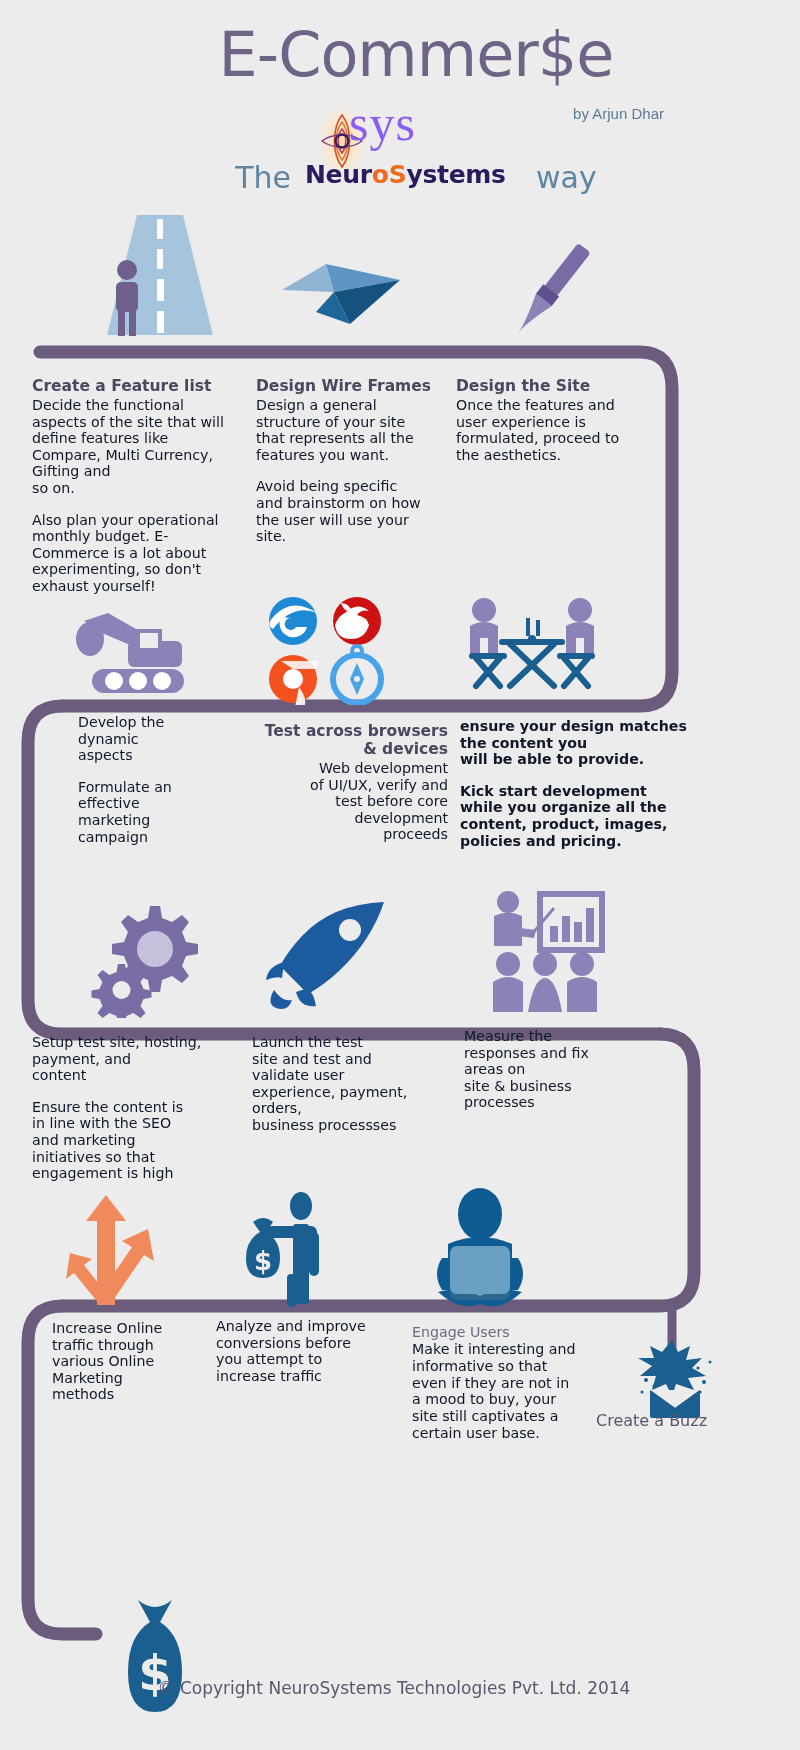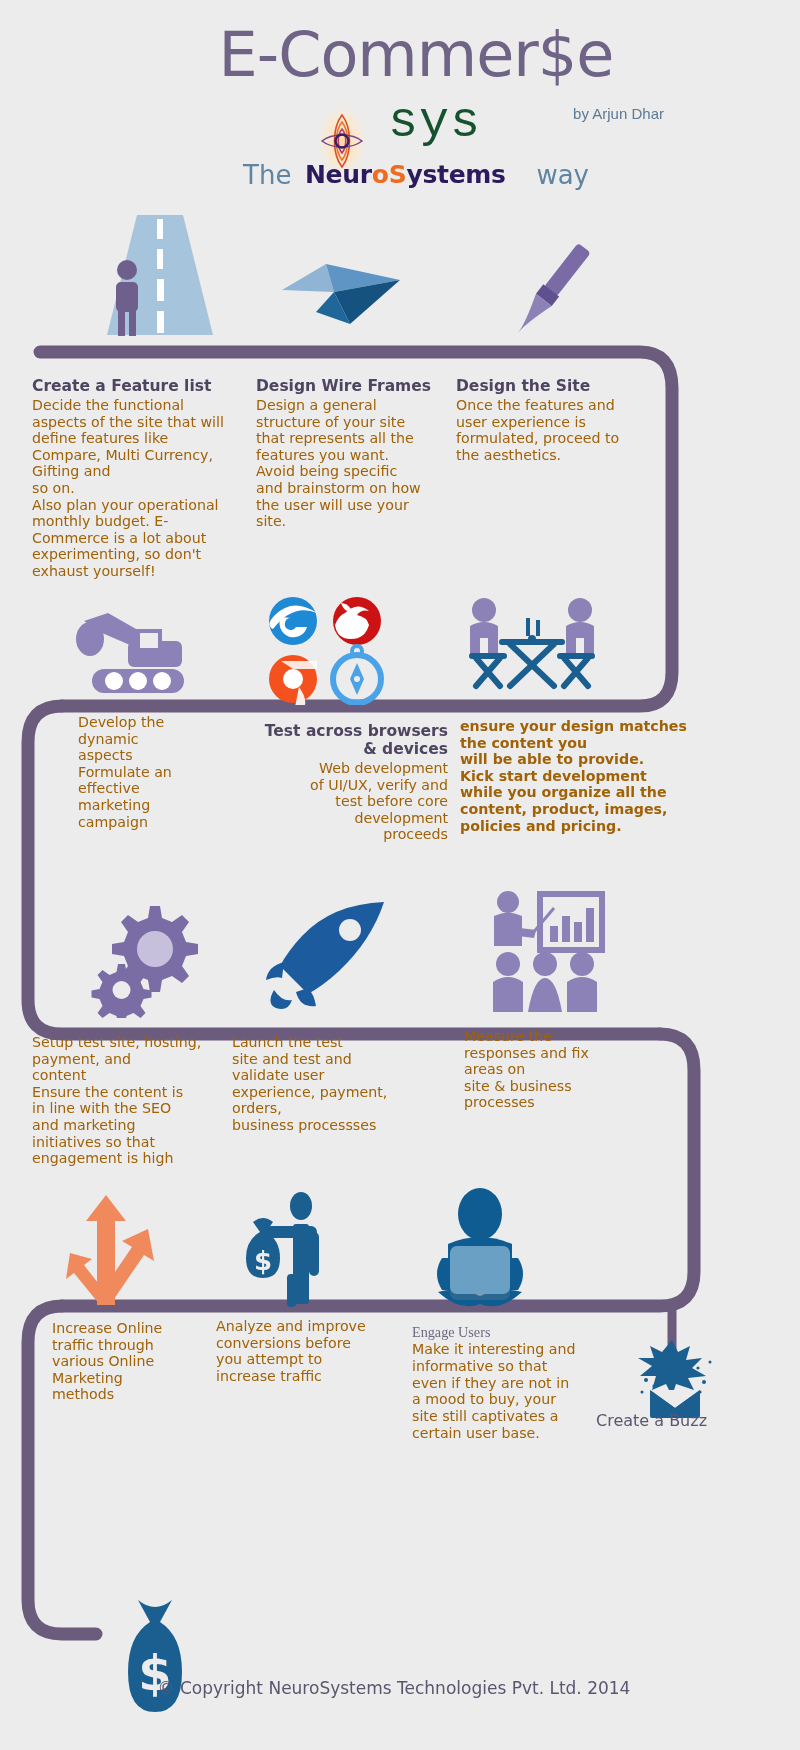--- a/index.html
+++ b/index.html
@@ -22,47 +22,47 @@
     color:#6f6486; font-family:"DejaVu Sans", sans-serif;
   }
   .byline {
     position:absolute; right:148px; top:105px;
     font-size:15px; color:#5b7a94; font-family:"Liberation Sans", sans-serif;
   }
   .tagline-row {
     position:absolute; left:0; top:160px; width:800px;
     display:flex; align-items:center; justify-content:center; gap:10px;
   }
-  .tag-the, .tag-way { font-size:26px; color:#5f85a3; font-family:"DejaVu Sans", sans-serif; }
+  .tag-the, .tag-way { font-size:30px; color:#5f85a3; font-family:"DejaVu Sans", sans-serif; }
   .logo-wrap { position:absolute; left:281px; top:96px; width:235px; height:100px; }
   .logo-sys {
     position:absolute; left:52px; top:-2px;
-    font-family:Liberation Mono, monospace; font-size:50px; color:#14532d; letter-spacing:1px;margin-left:39px;
+    font-family:Liberation Serif, serif; font-size:50px; color:#8b5cf6; letter-spacing:1px;
   }
   .logo-neuro {
     position:absolute; left:8px; top:64px;
     font-family:"DejaVu Sans", sans-serif; font-size:25px; font-weight:bold;
     color:#2b1a5e; letter-spacing:-0.3px; white-space:nowrap;
   }
   .logo-neuro .o1, .logo-neuro .o2 { color:#f06a20; }
 
   
   .path-svg { position:absolute; left:0; top:0; width:800px; height:1750px; pointer-events:none; }
 
   
   .block { position:absolute; }
   h3.head {
     margin:8px 0 1px 0; font-size:15.5px; font-weight:bold; color:#4e4560;
     font-family:"DejaVu Sans", sans-serif; line-height:1.16;
   }
   p.body {
-    margin:0; font-size:14.2px; line-height:1.17; color:#a16207;
+    margin:0; font-size:14.2px; line-height:1.17; color:#0f172a;
     font-family:"DejaVu Sans", sans-serif; white-space:pre-line;
   }
-  p.body + p.body { }
+  p.body + p.body { margin-top:15px; }
   .lbl-buzz {
     position:absolute; font-size:16px; color:#5c5570;
     font-family:"DejaVu Sans", sans-serif;
   }
   .copyright {
     position:absolute; left:0; top:1678px; width:788px; text-align:center;
     font-size:17px; color:#5c5570; font-family:"DejaVu Sans", sans-serif;
   }
   .icon { position:absolute; }
 </style>
@@ -328,21 +328,21 @@
 <div class="block" style="left:32px; top:1034px; width:200px;">
   <p class="body">Setup test site, hosting,
 payment, and
 content</p>
   <p class="body">Ensure the content is
 in line with the SEO
 and marketing
 initiatives so that
 engagement is high</p>
 </div>
-<div class="block" style="left:232px; top:1034px; width:200px;">
+<div class="block" style="left:252px; top:1034px; width:200px;">
   <p class="body">Launch the test
 site and test and
 validate user
 experience, payment,
 orders,
 business processses</p>
 </div>
 <div class="block" style="left:464px; top:1028px; width:200px;">
   <p class="body">Measure the
 responses and fix
@@ -389,21 +389,21 @@
 Marketing
 methods</p>
 </div>
 <div class="block" style="left:216px; top:1318px; width:190px;">
   <p class="body">Analyze and improve
 conversions before
 you attempt to
 increase traffic</p>
 </div>
 <div class="block" style="left:412px; top:1316px; width:200px;">
-  <h3 class="head" style="font-weight:normal; font-size:14.2px; color:#6e6880;font-family:Liberation Serif, serif;">Engage Users</h3>
+  <h3 class="head" style="font-weight:normal; font-size:14.2px; color:#6e6880;">Engage Users</h3>
   <p class="body">Make it interesting and
 informative so that
 even if they are not in
 a mood to buy, your
 site still captivates a
 certain user base.</p>
 </div>
 
 <svg class="icon" style="left:632px; top:1338px;" width="86" height="80" viewBox="0 0 86 80">
   <polygon points="40,2 46,14 58,8 54,22 70,20 60,30 74,38 56,40 62,52 44,46 40,58 34,46 20,52 24,38 8,38 20,28 6,20 22,20 18,8 30,14" fill="#1a5f8f"></polygon>

